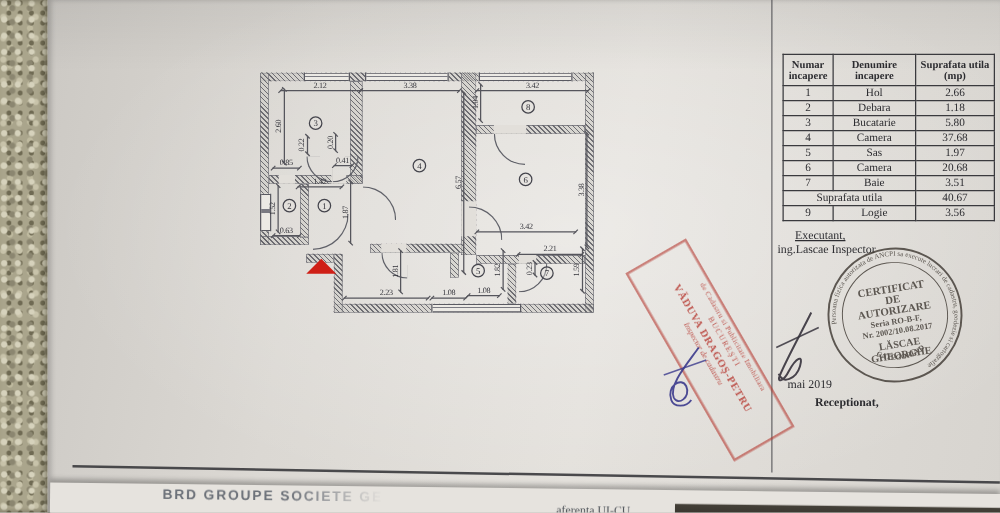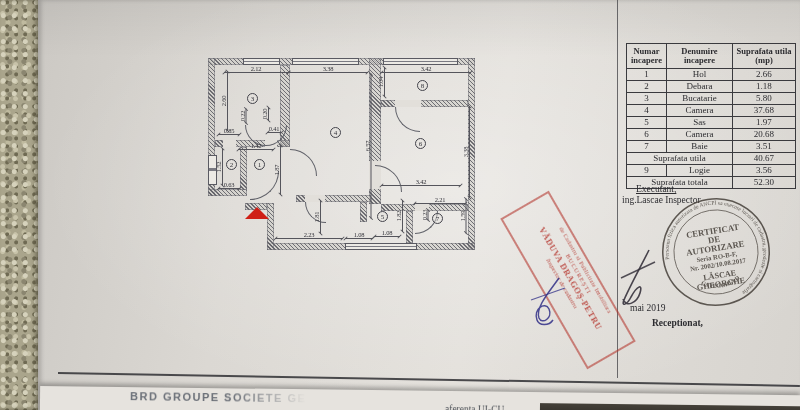--- a/index.html
+++ b/index.html
@@ -293,24 +293,20 @@
       </tr>
       <tr>
         <td class="sum-label" colspan="2">Suprafata utila</td>
         <td>40.67</td>
       </tr>
       <tr>
         <td>9</td>
         <td class="cname">Logie</td>
         <td>3.56</td>
       </tr>
-      <tr>
-        <td class="sum-label" colspan="2">Suprafata totala</td>
-        <td>52.30</td>
-      </tr>
     </tbody>
 </table>
 
 <div class="exec">
   <div class="l1">Executant,</div>
   <div>ing.Lascae Inspector</div>
 </div>
 
 <svg class="stamp-round" viewBox="0 0 120 120">
   <defs>

